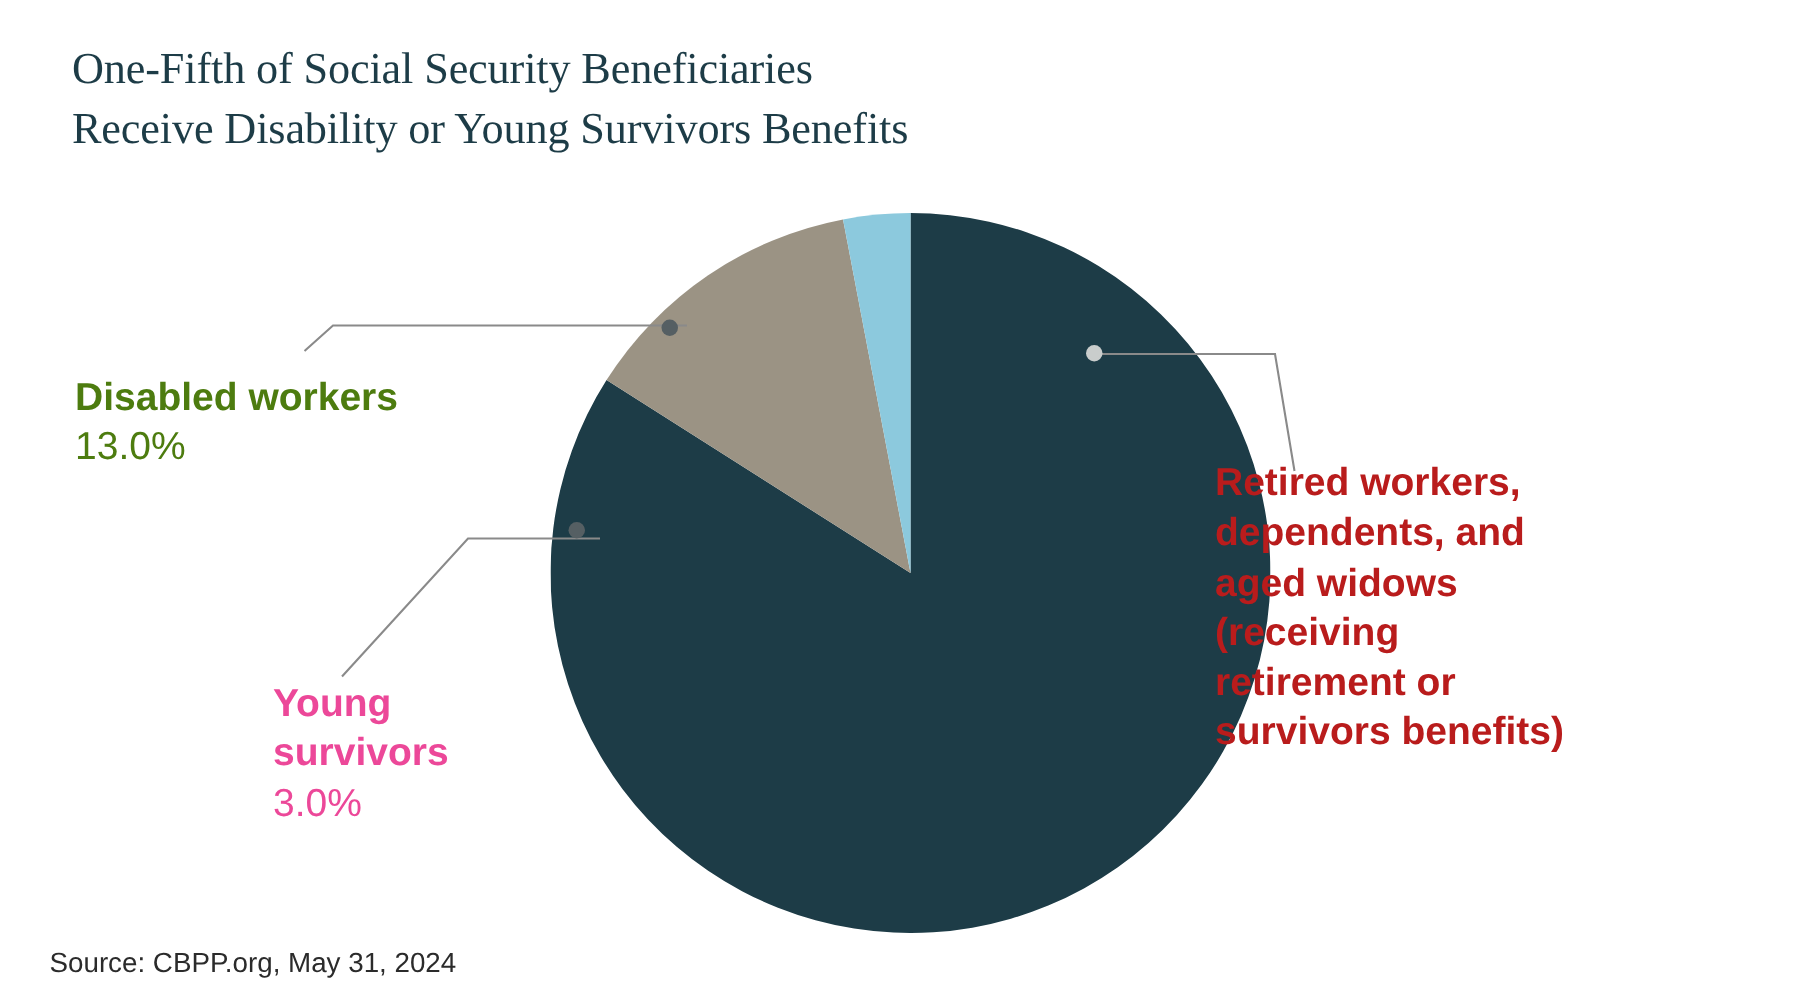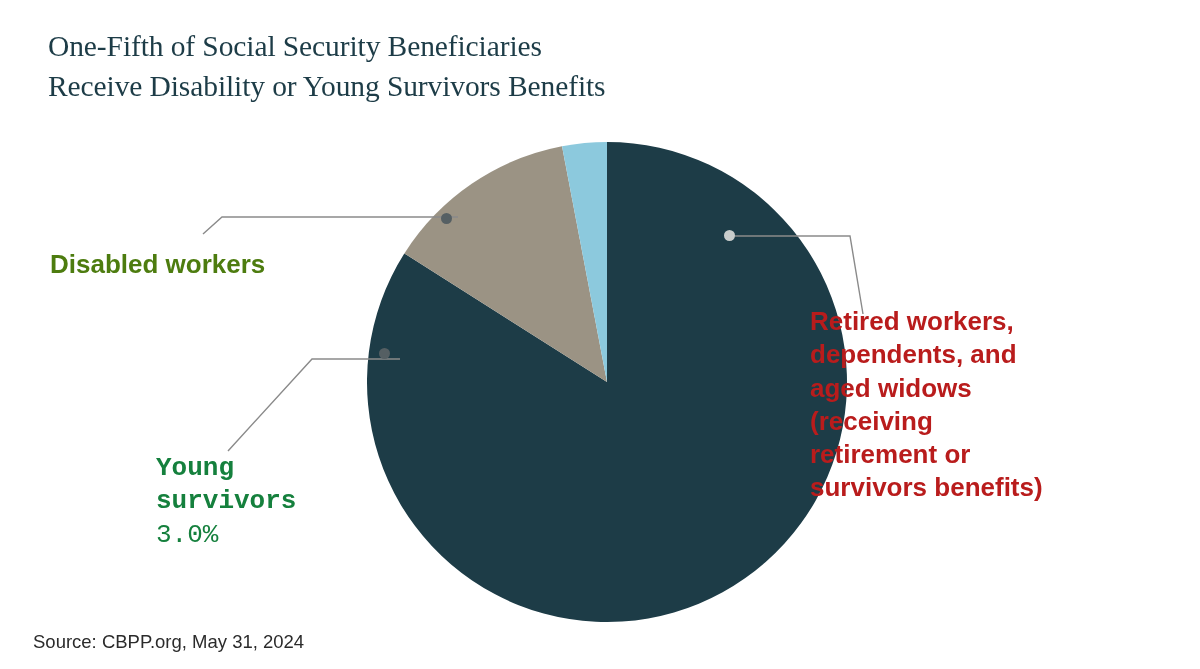--- a/index.html
+++ b/index.html
@@ -62,25 +62,24 @@
     font-weight: normal;
   }
 
   #label-disabled {
     left: 50px;
     top: 248px;
     width: 300px;
     color: #4d7c0f;
   }
   #label-young {
-    left: 156px;
+    left: 182px;
     top: 452px;
     width: 190px;
-    color: #15803d;
-    font-family: Liberation Mono, monospace;
+    color: #ec4899;
   }
   #label-retired {
     left: 810px;
     top: 305px;
     width: 330px;
     color: #b91c1c;
   }
 
   
   #source {
@@ -122,20 +121,21 @@
 </svg>
 <div class="dot" style="left:379px; top:348px; width:11px; height:11px; background:#555f63;"></div>
 
 <svg class="leader" style="left:730px; top:228px;" width="135" height="90" viewBox="0 0 135 90">
   <path d="M 2 8 L 120 8 L 133 86" fill="none" stroke="#8a8a8a" stroke-width="1.4"></path>
 </svg>
 <div class="dot" style="left:724px; top:230px; width:11px; height:11px; background:#c9cdcc;"></div>
 
 <div class="label-block" id="label-disabled">
   <div>Disabled workers</div>
+  <div class="pct">13.0%</div>
 </div>
 
 <div class="label-block" id="label-young">
   <div>Young</div>
   <div>survivors</div>
   <div class="pct">3.0%</div>
 </div>
 
 <div class="label-block" id="label-retired">
   <div>Retired workers,</div>

